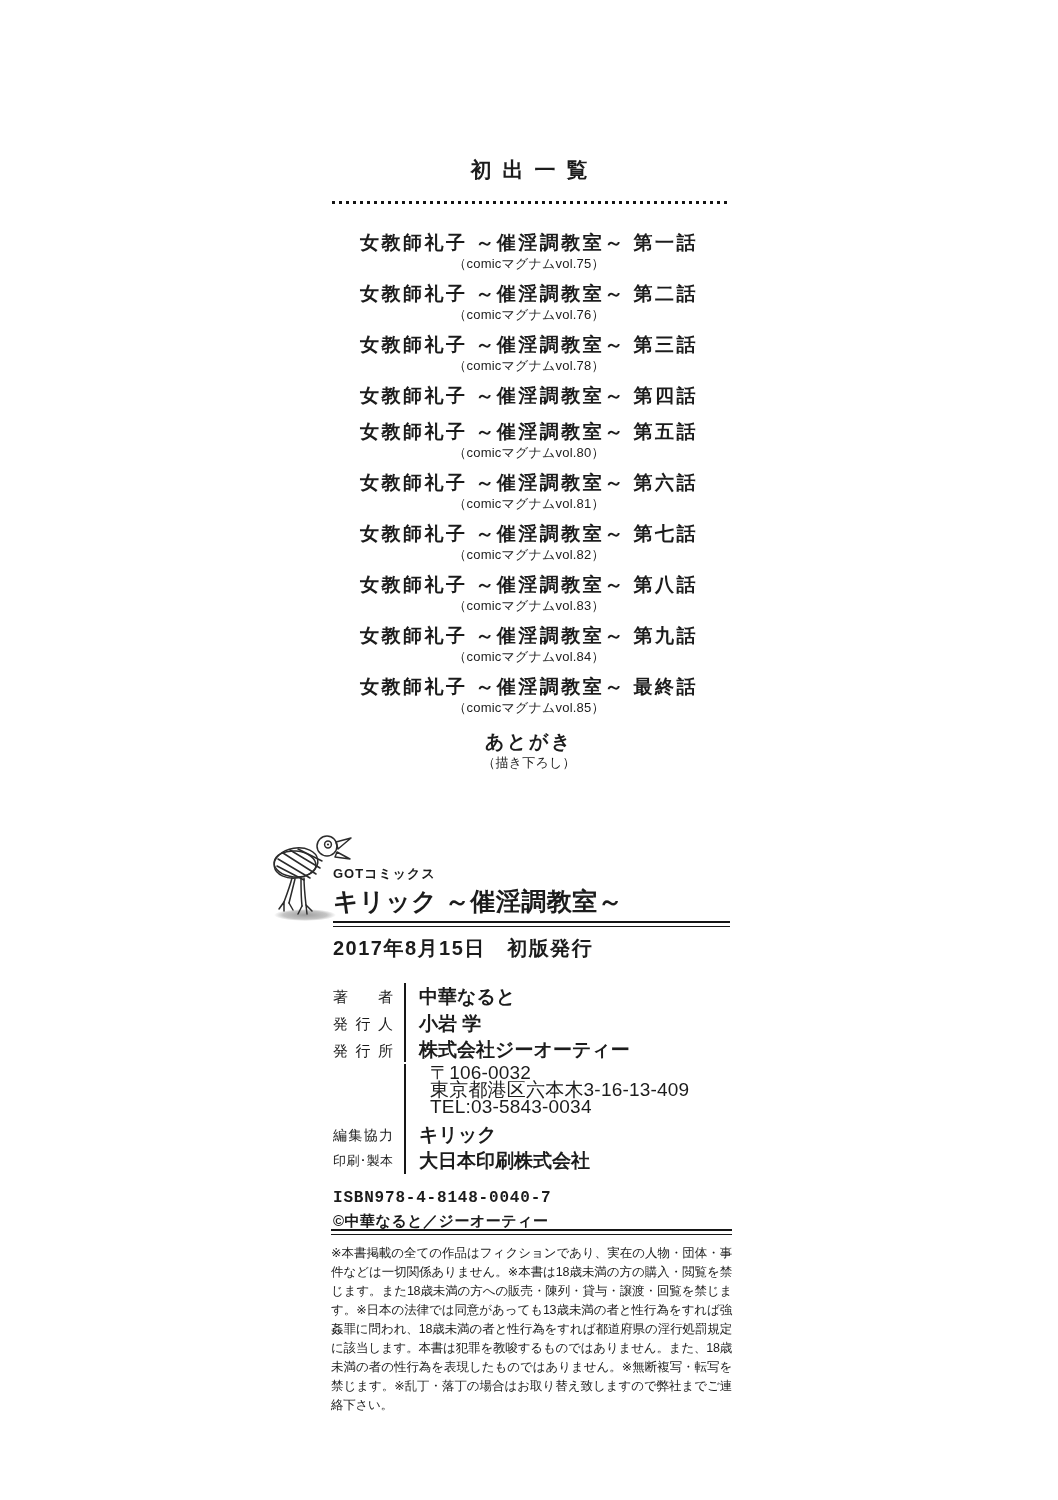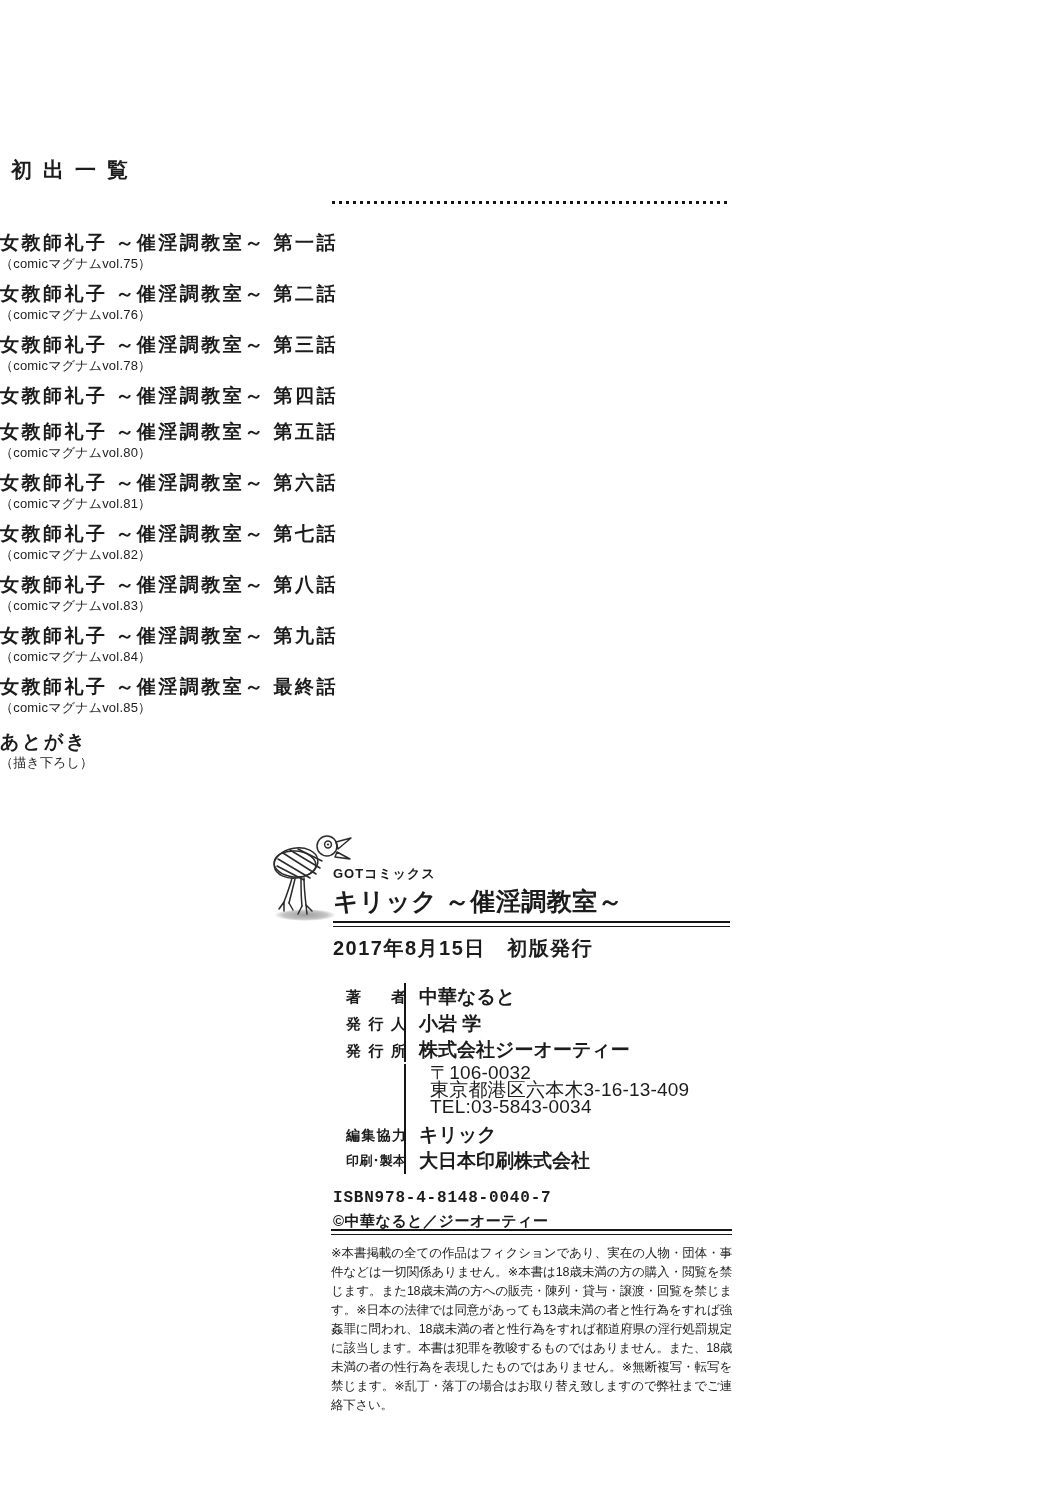--- a/index.html
+++ b/index.html
@@ -6,21 +6,21 @@
   .page{
     position:relative;
     width:1058px;height:1500px;
     background:#ffffff;
     color:#1c1c1c;
     font-family:"Liberation Sans","DejaVu Sans",sans-serif;
     overflow:hidden;
   }
 
   
-  .pub{position:absolute;top:157px;left:0;width:1058px;text-align:left;}
+  .pub{position:absolute;top:157px;left:0;width:1058px;text-align:center;}
   .pub-title{
     margin:0 0 17px;
     font-size:21px;font-weight:600;
     letter-spacing:11px;text-indent:11px;
     line-height:26px;
   }
   .dotline{
     width:398px;height:5px;
     margin:0 auto 25px;
     background-image:radial-gradient(circle,#141414 1.6px,transparent 2px);
@@ -52,23 +52,23 @@
   }
   .rule-dbl{
     margin-top:5px;height:2.5px;width:397px;
     border-top:2.5px solid #161616;
     border-bottom:1.5px solid #161616;
   }
   .edition{font-size:20px;font-weight:600;letter-spacing:1.5px;margin-top:8px;line-height:26px;}
 
   .credits{display:grid;grid-template-columns:71px auto;margin-top:22px;}
   .lab{
-    font-size:15px;font-weight:700;
+    font-size:15px;font-weight:400;
     width:60px;line-height:27px;height:27px;
-    text-align:justify;text-align-last:justify;margin-left:13px;
+    text-align:justify;text-align-last:justify;
   }
   .lab.sm{font-size:14px;line-height:26px;height:26px;}
   .lab.sm2{font-size:13px;line-height:26px;height:26px;}
   .val{
     border-left:2px solid #161616;
     padding-left:13px;
     font-size:19px;font-weight:600;
     line-height:27px;height:27px;white-space:nowrap;
   }
   .val.v3{line-height:25px;height:25px;}

